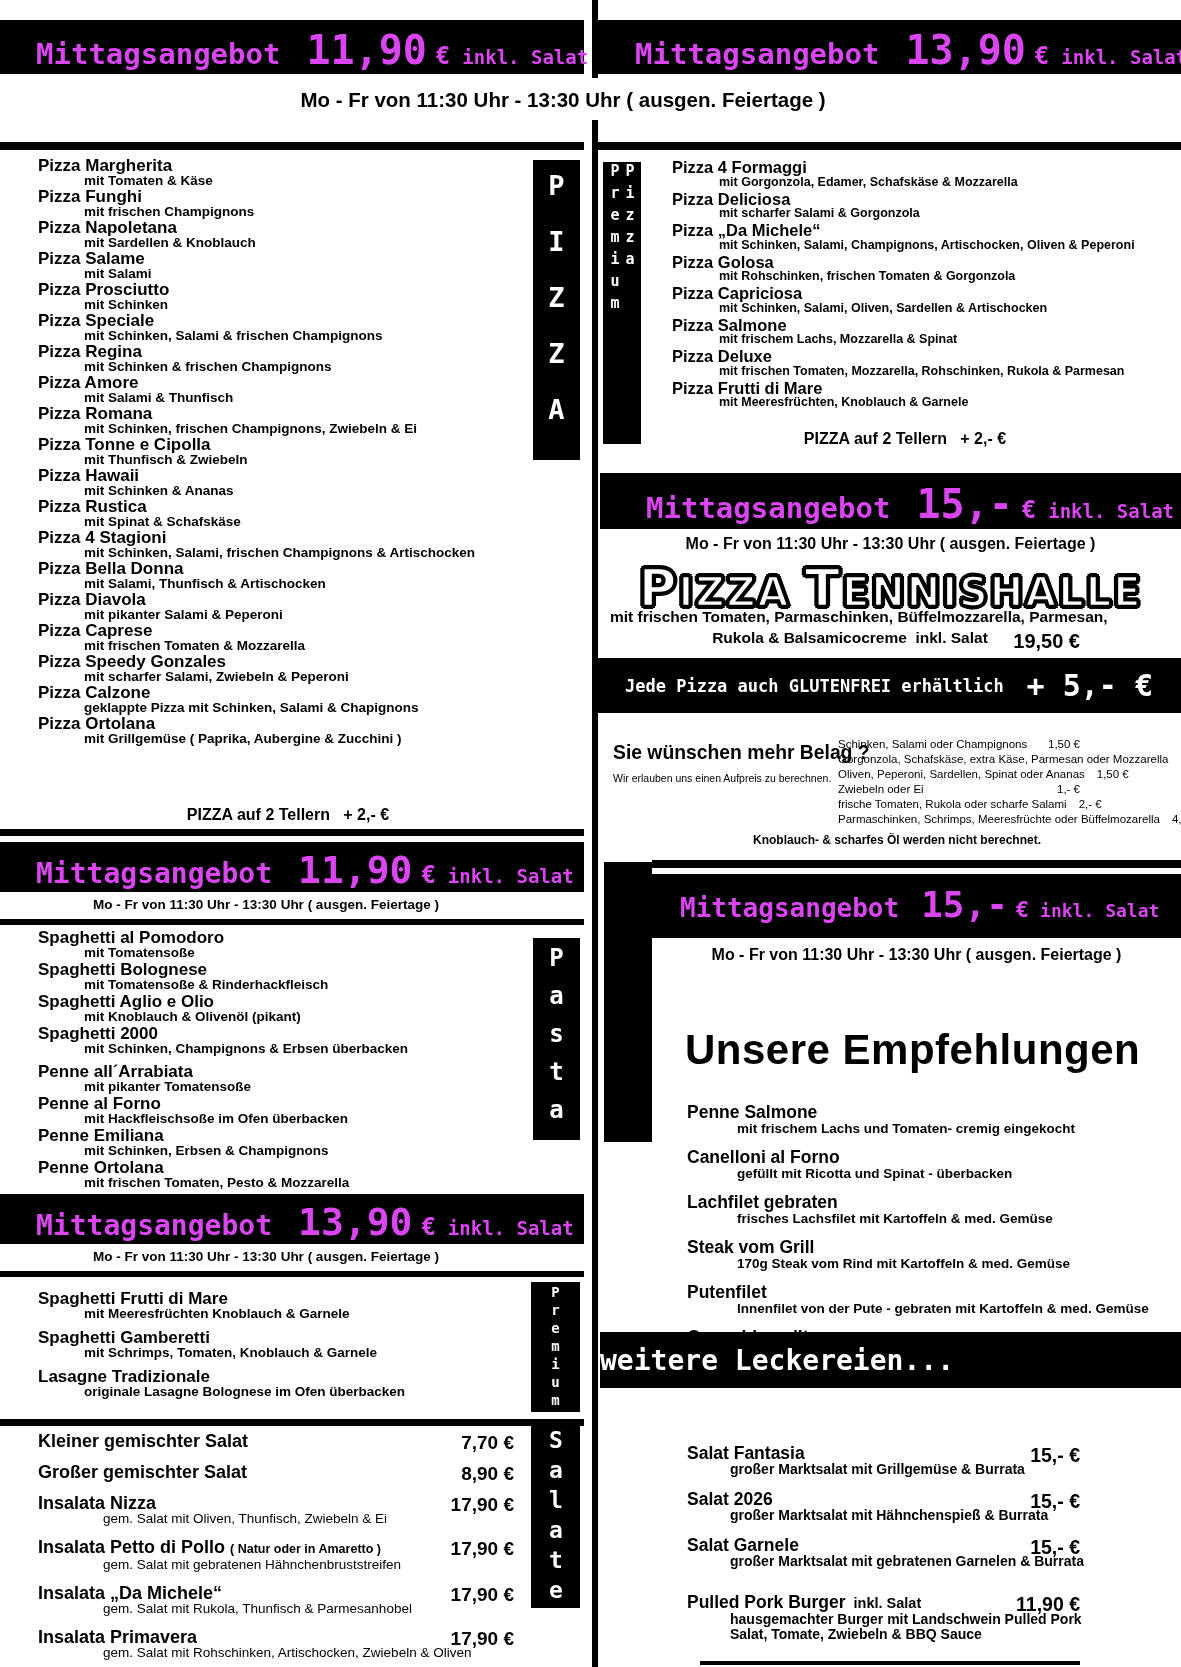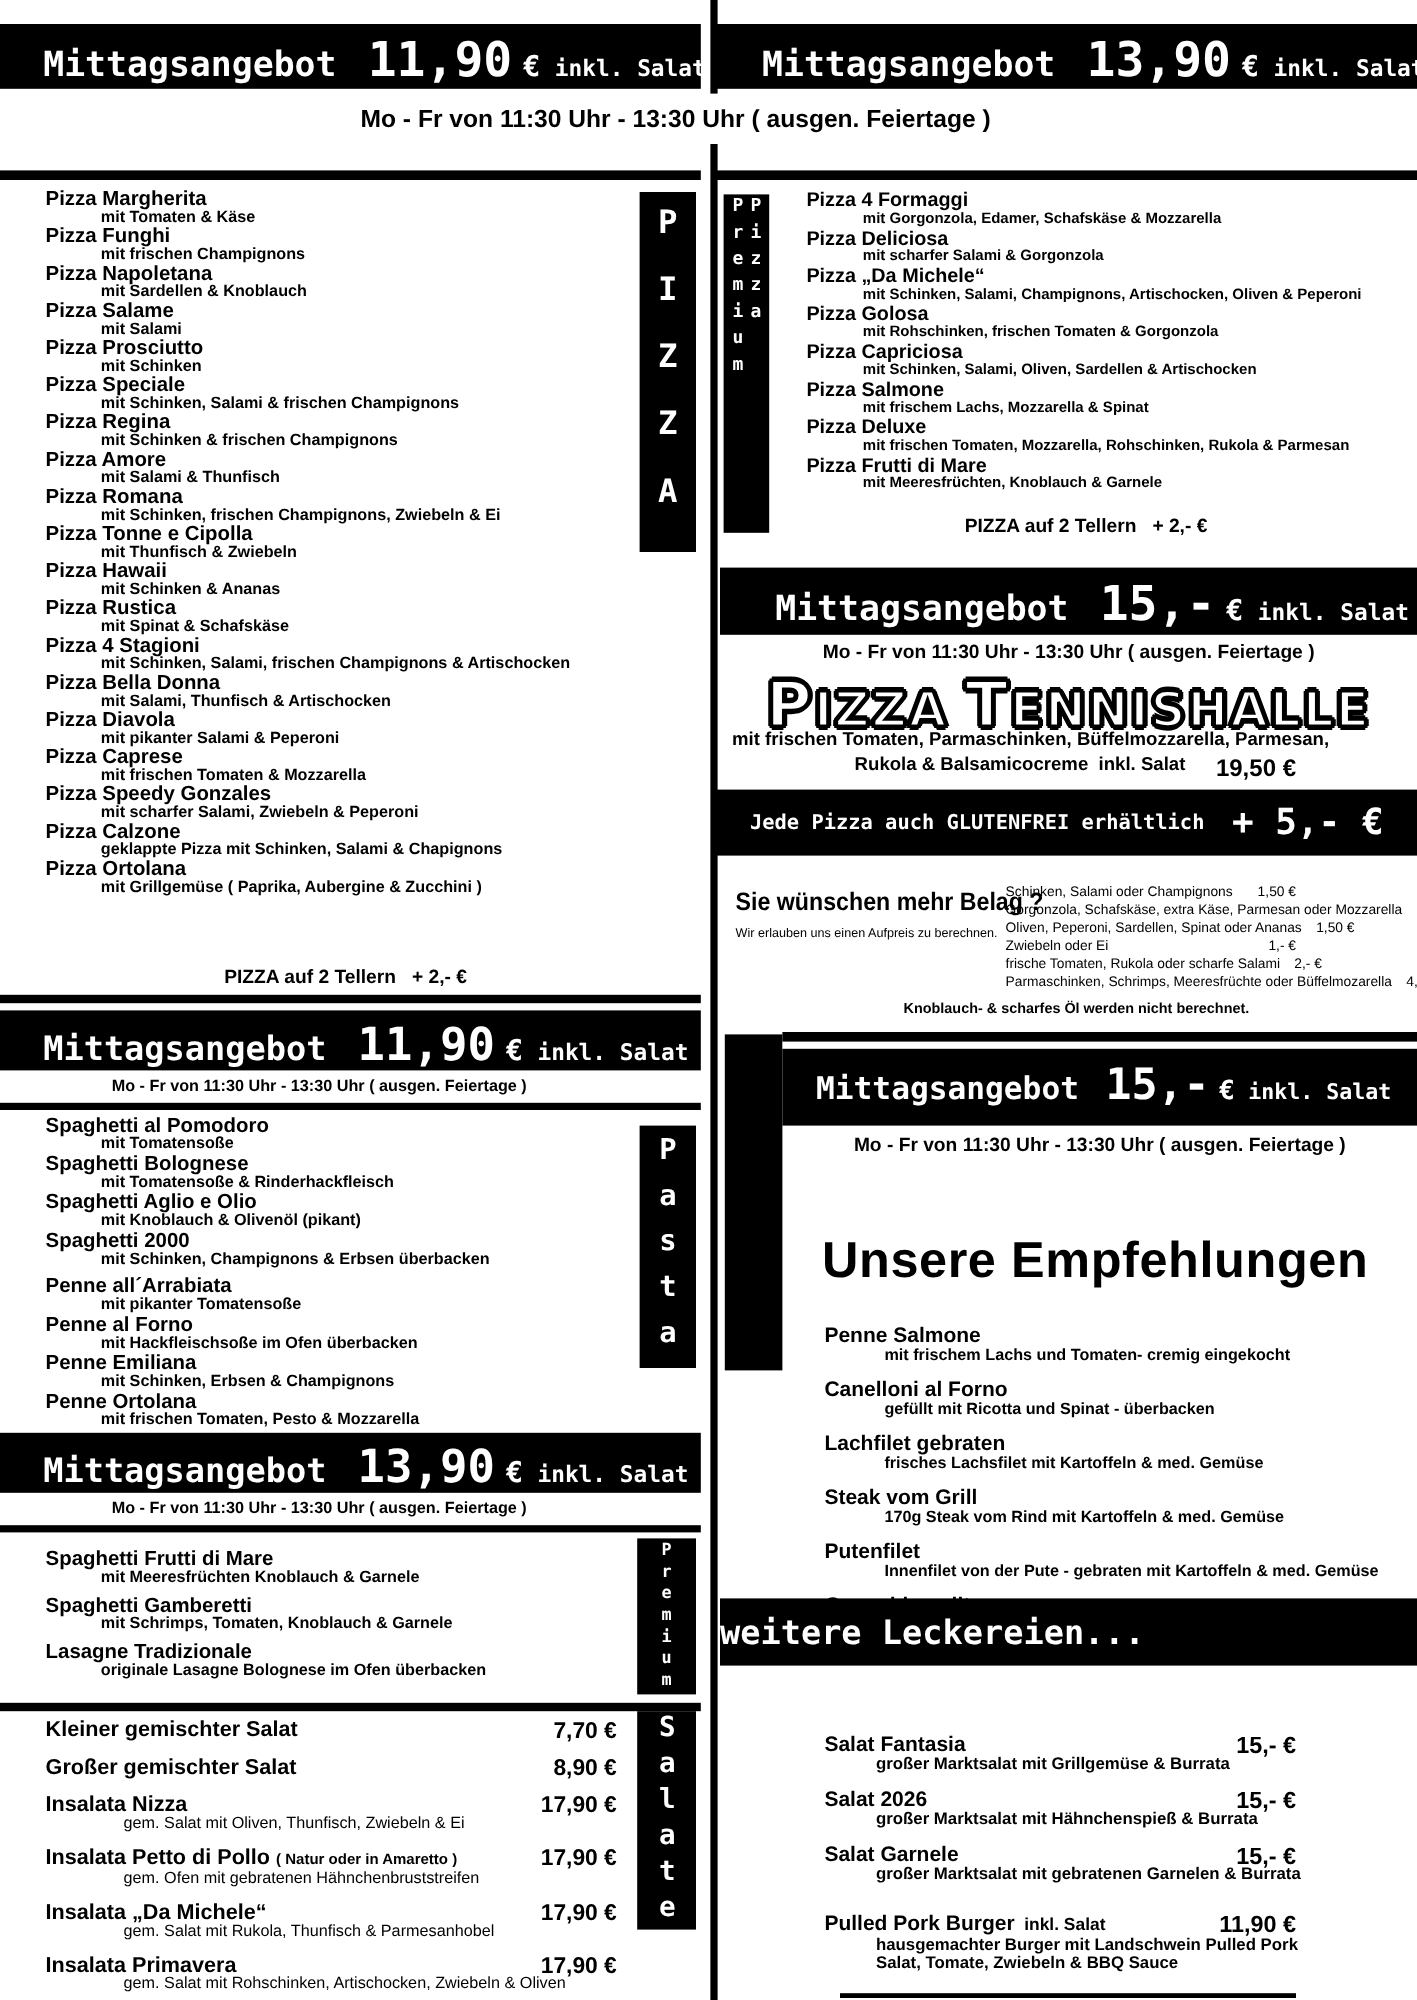--- a/index.html
+++ b/index.html
@@ -1,20 +1,20 @@
 <!DOCTYPE html>
 <html><head>
 <meta charset="utf-8">
 <style>
   html,body{margin:0;padding:0;background:#ffffff;}
   #menu{position:relative;width:1181px;height:1667px;background:#ffffff;overflow:hidden;
         font-family:"Liberation Sans",sans-serif;color:#000;}
   .rule{position:absolute;background:#000;}
   
-  .bline{display:flex;align-items:baseline;color:#ffffff;
+  .bline{display:flex;align-items:baseline;color:#d946ef;
          font-family:"DejaVu Sans Mono",monospace;font-weight:bold;white-space:nowrap;}
   .banner{position:absolute;background:#000;}
   .banner .bl{font-size:28px;}
   .banner .bp{font-size:38px;margin-left:26px;}
   .banner .be{font-size:24px;margin-left:9px;}
   .banner .bs{font-size:19px;margin-left:12px;}
   .banner.big .bl{font-size:29px;}
   .banner.big .bp{font-size:40px;}
   
   .vtab{position:absolute;background:#000;color:#fff;display:flex;align-items:center;justify-content:center;
@@ -298,21 +298,21 @@
 
       <div class="price">8,90 €</div>
     </div>
       <div class="srow">
       <div class="nm"><span>Insalata Nizza</span> </div>
       <div class="ds withdesc">gem. Salat mit Oliven, Thunfisch, Zwiebeln &amp; Ei</div>
       <div class="price">17,90 €</div>
     </div>
       <div class="srow">
       <div class="nm"><span>Insalata Petto di Pollo</span> <span class="note">( Natur oder in Amaretto )</span></div>
-      <div class="ds withdesc">gem. Ofen mit gebratenen Hähnchenbruststreifen</div>
+      <div class="ds withdesc">gem. Salat mit gebratenen Hähnchenbruststreifen</div>
       <div class="price">17,90 €</div>
     </div>
       <div class="srow">
       <div class="nm"><span>Insalata „Da Michele“</span> </div>
       <div class="ds withdesc">gem. Salat mit Rukola, Thunfisch &amp; Parmesanhobel</div>
       <div class="price">17,90 €</div>
     </div>
       <div class="srow">
       <div class="nm"><span>Insalata Primavera</span> </div>
       <div class="ds withdesc">gem. Salat mit Rohschinken, Artischocken, Zwiebeln &amp; Oliven</div>

